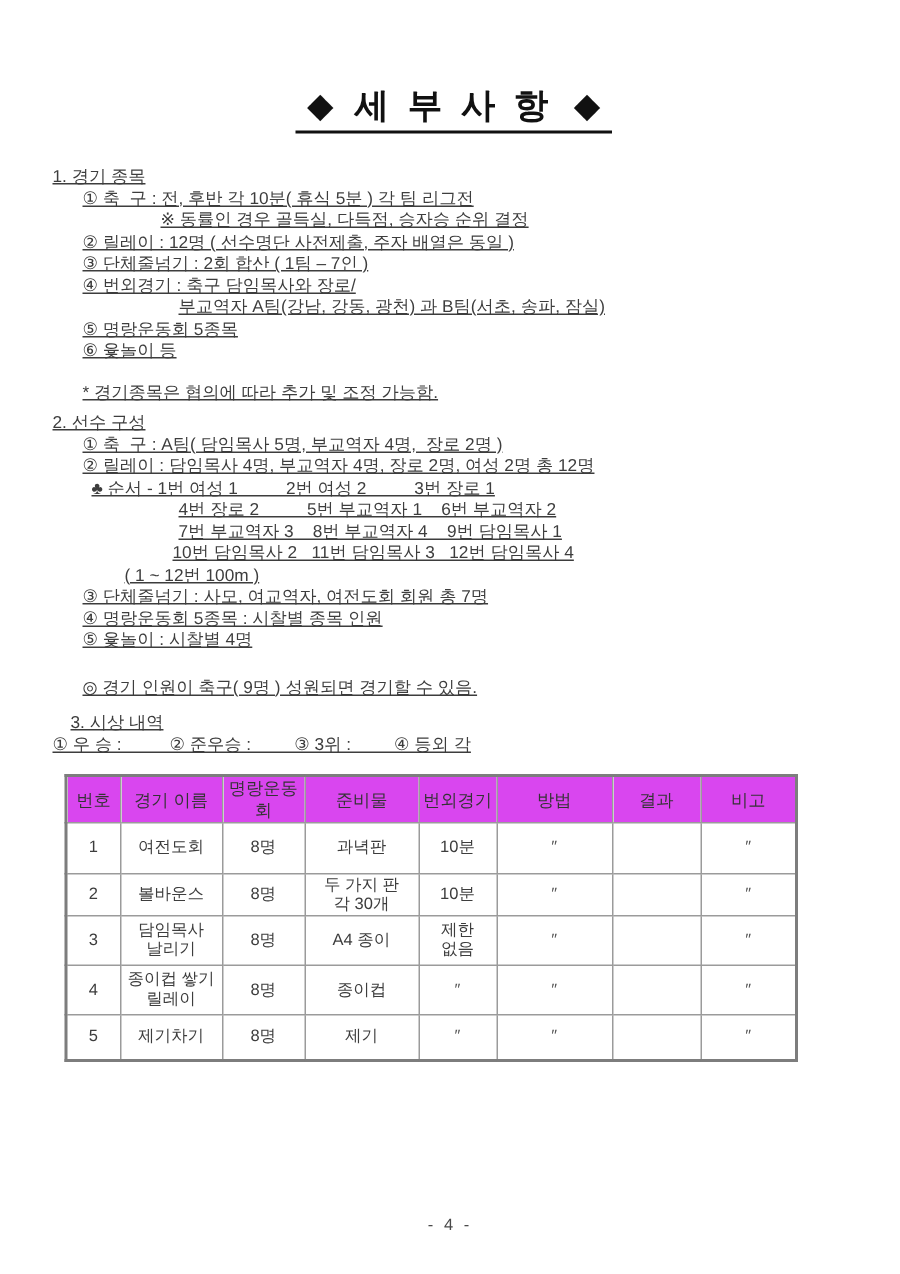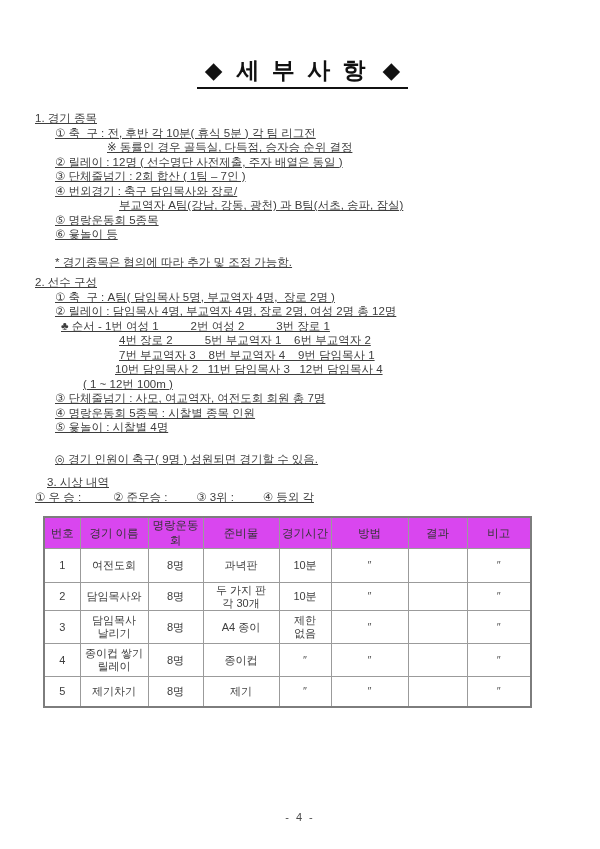--- a/index.html
+++ b/index.html
@@ -61,40 +61,40 @@
         <col style="width: 77px;">
         <col style="width: 59px;">
         <col style="width: 64px;">
       </colgroup>
       <thead>
         <tr>
           <th>번호</th>
           <th>경기 이름</th>
           <th>명랑운동회</th>
           <th>준비물</th>
-          <th>경기시간</th>
+          <th>번외경기</th>
           <th>방법</th>
           <th>결과</th>
           <th>비고</th>
         </tr>
       </thead>
       <tbody>
         <tr style="height: 34px;">
           <td>1</td>
           <td>여전도회</td>
           <td>8명</td>
           <td>과녁판</td>
           <td>10분</td>
           <td class="ditto">″</td>
           <td></td>
           <td class="ditto">″</td>
         </tr>
         <tr style="height: 28px;">
           <td>2</td>
-          <td>담임목사와</td>
+          <td>볼바운스</td>
           <td>8명</td>
           <td>두 가지 판
 각 30개</td>
           <td>10분</td>
           <td class="ditto">″</td>
           <td></td>
           <td class="ditto">″</td>
         </tr>
         <tr style="height: 33px;">
           <td>3</td>

